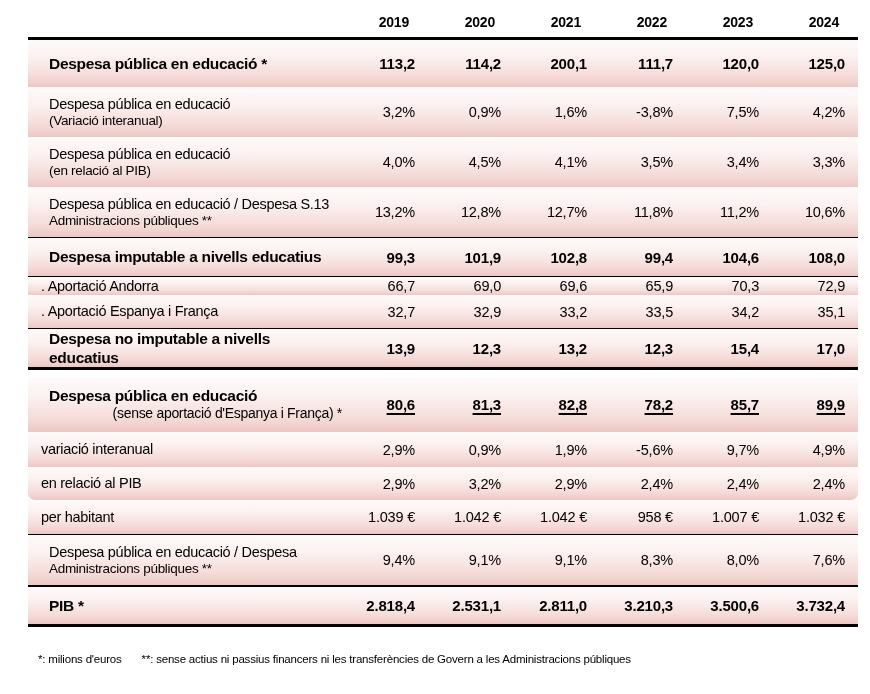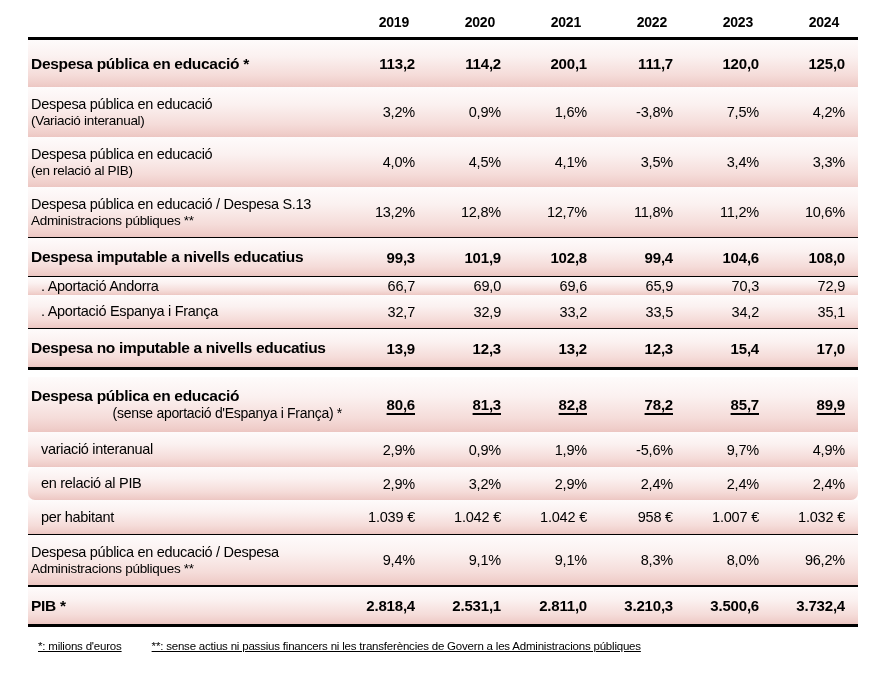--- a/index.html
+++ b/index.html
@@ -25,21 +25,21 @@
     width:86px;box-sizing:border-box;
     text-align:right;padding-right:19px;
     font-weight:bold;font-size:14px;letter-spacing:-0.2px;
   }
   
   .row{
     display:flex;align-items:center;
     background:linear-gradient(180deg,#fefbfb 0%,#fbf1f0 35%,#f5dcd9 75%,#efcdc9 94%,#ecc6c2 100%);
   }
   .row .label{
-    width:314px;box-sizing:border-box;padding-left:3px;
+    width:314px;box-sizing:border-box;padding-left:21px;
     font-size:14.5px;letter-spacing:-0.3px;line-height:1.25;
   }
   .row .l2{font-size:13.5px;}
   .row .val{
     width:86px;box-sizing:border-box;
     text-align:right;padding-right:13px;
     font-size:14.5px;letter-spacing:-0.2px;
   }
   
   .s-bold .l1{font-weight:bold;font-size:15.5px;}
@@ -53,23 +53,23 @@
     text-underline-offset:3px;
   }
   .s-sub .label{padding-left:13px;}
   
   .bt{border-bottom:1.5px solid #000;}
   .bm{border-bottom:2px solid #000;}
   .bk{border-bottom:3px solid #000;}
   .gap{margin-top:7px;}
   
   .footnotes{
-    display:flex;gap:30px;
-    margin-top:13px;padding-left:10px;
-    font-size:11.5px;letter-spacing:-0.2px;text-decoration:underline;
+    display:flex;gap:20px;
+    margin-top:26px;padding-left:10px;
+    font-size:11.5px;letter-spacing:-0.2px;
   }
 </style>
 </head>
 <body>
 
 <div class="page">
   <div class="tbl">
 
     <div class="header-row">
       <div class="spacer"></div>
@@ -230,21 +230,21 @@
         <div class="row bm" style="height: 50px;">
     <div class="cell label">
       <div class="l1">Despesa pública en educació / Despesa</div>
       <div class="l2">Administracions públiques **</div>
     </div>
   <div class="cell val">9,4%</div>
           <div class="cell val">9,1%</div>
           <div class="cell val">9,1%</div>
           <div class="cell val">8,3%</div>
           <div class="cell val">8,0%</div>
-          <div class="cell val">96,2%</div>
+          <div class="cell val">7,6%</div>
         </div>
         <div class="row s-bold bk" style="height: 37px;">
     <div class="cell label">
       <div class="l1">PIB *</div>
 
     </div>
   <div class="cell val">2.818,4</div>
           <div class="cell val">2.531,1</div>
           <div class="cell val">2.811,0</div>
           <div class="cell val">3.210,3</div>

